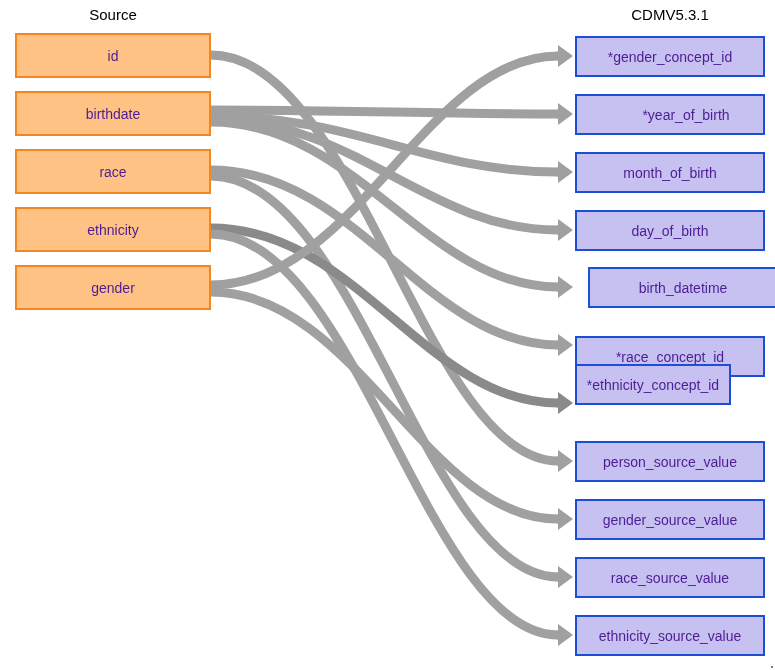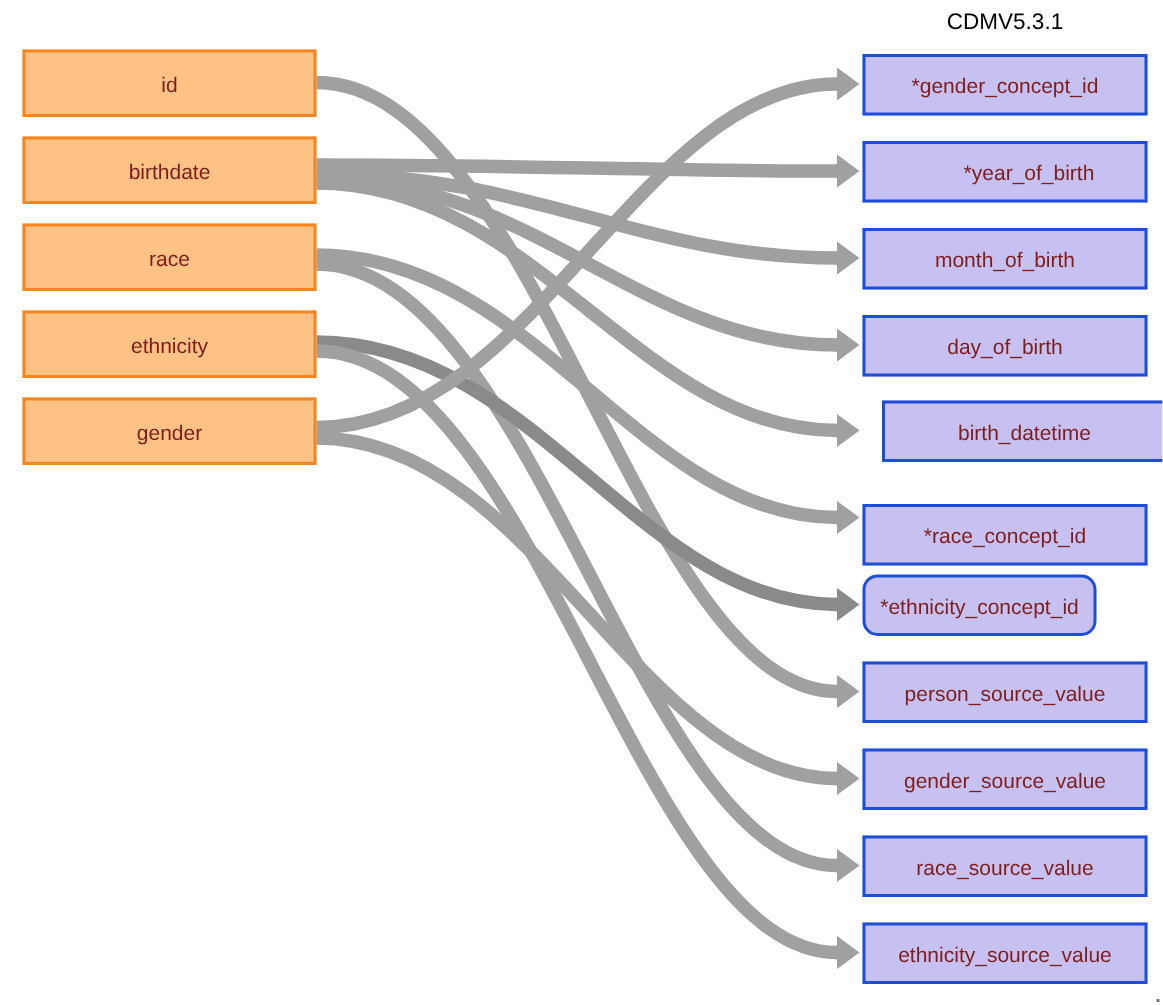--- a/index.html
+++ b/index.html
@@ -44,21 +44,21 @@
     height: 670px;
     pointer-events: none;
   }
   .node-box {
     position: absolute;
     box-sizing: border-box;
     display: flex;
     align-items: center;
     justify-content: center;
     font-size: 14px;
-    color: #7f1d1d;
+    color: #4c1d95;
     text-align: center;
     white-space: nowrap;
     font-family: "Liberation Sans", sans-serif;
   }
   .source-box {
     left: 15px;
     width: 196px;
     height: 45px;
     background: #ffc285;
     border: 2px solid #f5851f;
@@ -80,20 +80,21 @@
     width: 2px;
     height: 2px;
     background: #777777;
   }
 </style>
 </head>
 <body>
 
 <div id="diagram-root">
 
+  <div class="column-header" id="source-header">Source</div>
 
   <div class="column-header" id="target-header">CDMV5.3.1</div>
 
   <svg id="edge-layer" viewBox="0 0 775 670" xmlns="http://www.w3.org/2000/svg">
       <path d="M 211 55 C 356.74 55 426.14 461 558 461" fill="none" stroke="#a0a0a0" stroke-width="9" stroke-linecap="butt"></path>
       <polygon points="573,461 558,450 558,472" fill="#a0a0a0"></polygon>
       <line x1="557" y1="461" x2="559" y2="461" stroke="#a0a0a0" stroke-width="9"></line>
       <path d="M 211 110 C 356.74 110 426.14 114 558 114" fill="none" stroke="#a0a0a0" stroke-width="9" stroke-linecap="butt"></path>
       <polygon points="573,114 558,103 558,125" fill="#a0a0a0"></polygon>
       <line x1="557" y1="114" x2="559" y2="114" stroke="#a0a0a0" stroke-width="9"></line>
@@ -155,21 +156,21 @@
       </div>
       <div class="node-box target-box" style="left: 575px; top: 210px; width: 190px; height: 41px;">
         <span class="node-label">day_of_birth</span>
       </div>
       <div class="node-box target-box" style="left: 575px; top: 267px; width: 190px; height: 41px; margin-left: 13px;">
         <span class="node-label">birth_datetime</span>
       </div>
       <div class="node-box target-box" style="left: 575px; top: 336px; width: 190px; height: 41px;">
         <span class="node-label">*race_concept_id</span>
       </div>
-      <div class="node-box target-box" style="left: 575px; top: 383px; width: 156px; height: 41px; border-radius: 10px;">
+      <div class="node-box target-box" style="left: 575px; top: 364px; width: 156px; height: 41px;">
         <span class="node-label">*ethnicity_concept_id</span>
       </div>
       <div class="node-box target-box" style="left: 575px; top: 441px; width: 190px; height: 41px;">
         <span class="node-label">person_source_value</span>
       </div>
       <div class="node-box target-box" style="left: 575px; top: 499px; width: 190px; height: 41px;">
         <span class="node-label">gender_source_value</span>
       </div>
       <div class="node-box target-box" style="left: 575px; top: 557px; width: 190px; height: 41px;">
         <span class="node-label">race_source_value</span>

